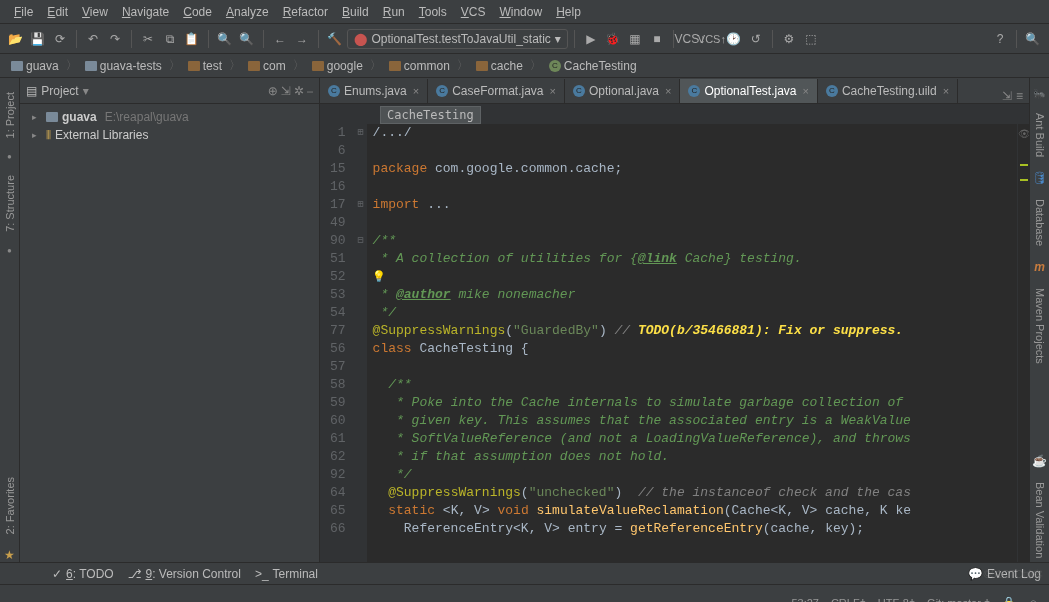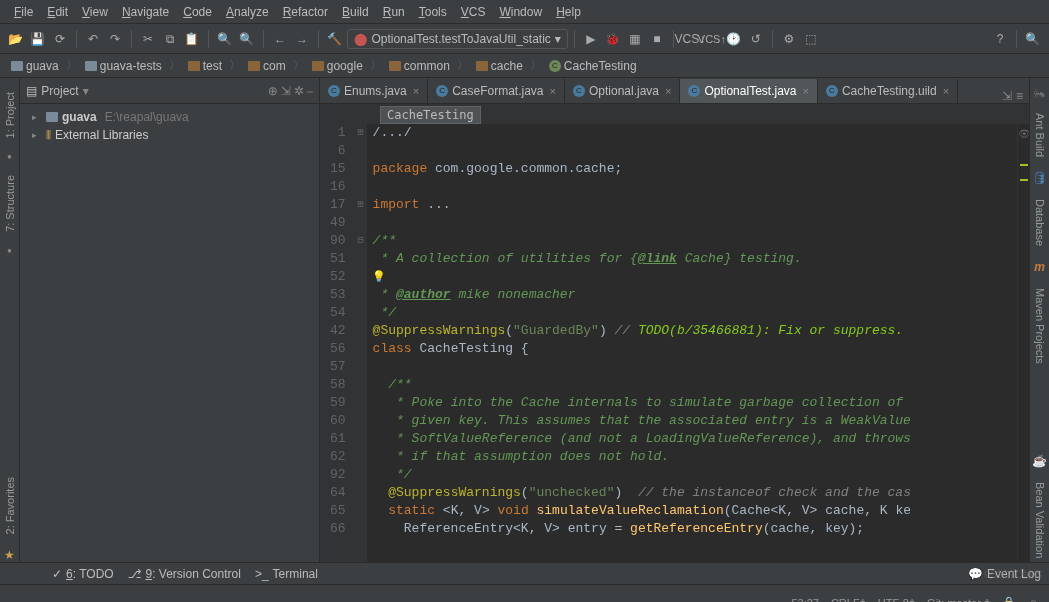--- a/index.html
+++ b/index.html
@@ -45,21 +45,21 @@
 .gutter .ln { height:18px; }
 .fold-gutter { width:12px; background:#313335; color:#606366;}
 .fold-gutter div { height:18px; text-align:center; font-size:10px;}
 .code { flex:1; background:#2b2b2b; padding-left: 6px; overflow:hidden; white-space:pre; position:relative;}
 .code .line { height:18px; color:#a9b7c6;}
 .kw { color:#cc7832; }
 .str { color:#6a8759; }
 .cmt { color:#808080; font-style:italic; }
 .doc { color:#629755; font-style:italic; }
 .doctag { color:#629755; font-style:italic; font-weight:bold; text-decoration:underline;}
-.todo { color:#84cc16; font-style:italic; font-weight:normal;}
+.todo { color:#fde047; font-style:italic; font-weight:bold;}
 .ann { color:#bbb529;text-align:center; }
 .fn { color:#ffc66d; }
 .type { color:#a9b7c6; }
 .punct{ color:#a9b7c6;}
 .bulb { color:#f0a732; font-size:11px;}
 .code-scrollbar { width:12px; background:#2b2b2b; border-left:1px solid #313335; position:relative;}
 .code-scrollbar .mark { position:absolute; width:8px; left:2px; height:2px; background:#a8c023;}
 .code-scrollbar .eye { position:absolute; top:2px; left:0; color:#666; font-size:10px;}
 .bottom-bar { display:flex; align-items:center; background:#3c3f41; border-top:1px solid #2b2b2b; height:22px; padding: 0 8px; gap:14px;}
 .bottom-bar .item { display:flex; align-items:center; gap:4px; color:#bbb; font-size:12px;}
@@ -256,21 +256,21 @@
           <div class="ln">6</div>
           <div class="ln">15</div>
           <div class="ln">16</div>
           <div class="ln">17</div>
           <div class="ln">49</div>
           <div class="ln">90</div>
           <div class="ln">51</div>
           <div class="ln">52</div>
           <div class="ln">53</div>
           <div class="ln">54</div>
-          <div class="ln">42</div>
+          <div class="ln">77</div>
           <div class="ln">56</div>
           <div class="ln">57</div>
           <div class="ln">58</div>
           <div class="ln">59</div>
           <div class="ln">60</div>
           <div class="ln">61</div>
           <div class="ln">62</div>
           <div class="ln">92</div>
           <div class="ln">64</div>
           <div class="ln">65</div>

